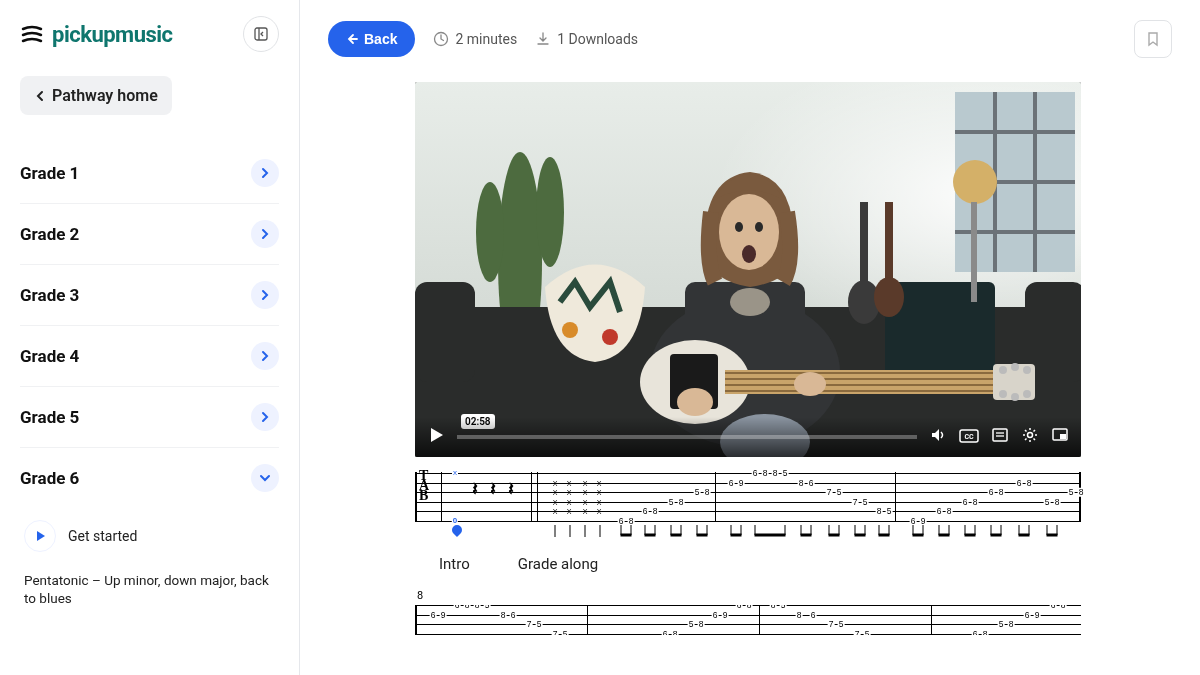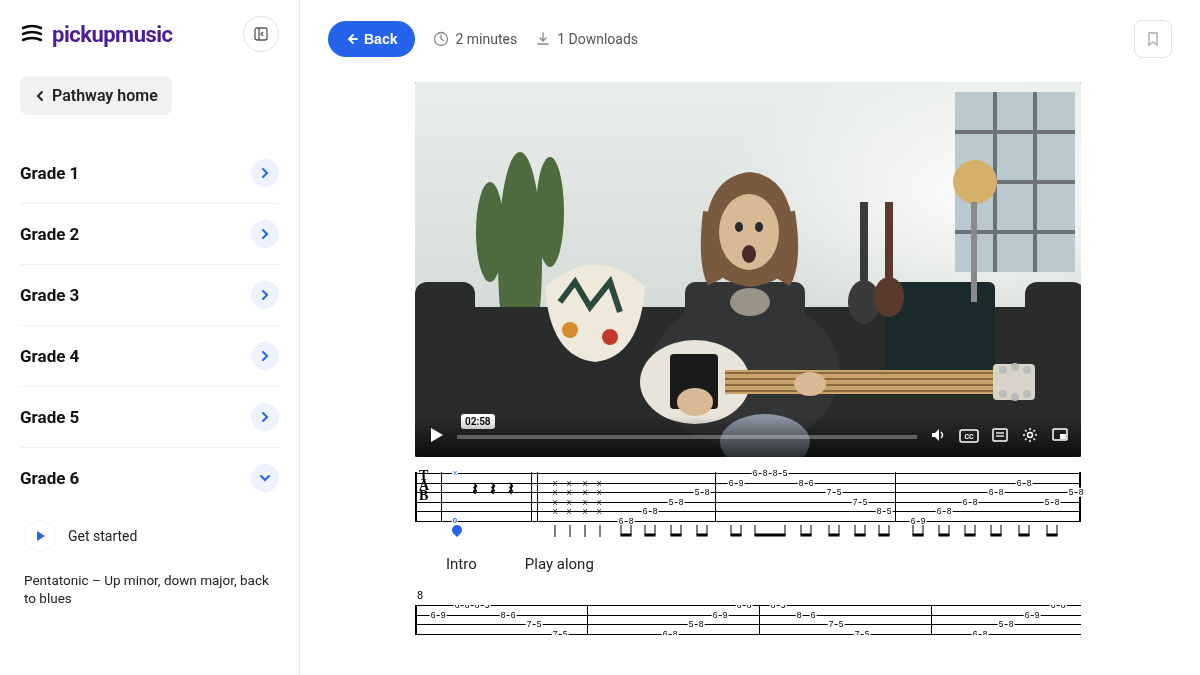--- a/index.html
+++ b/index.html
@@ -3,21 +3,21 @@
 <meta charset="utf-8">
 <style>
 * { margin: 0; padding: 0; box-sizing: border-box; }
 body { font-family: -apple-system, BlinkMacSystemFont, "Segoe UI", Roboto, sans-serif; background: #fff; width: 1200px; height: 675px; overflow: hidden; position: relative; }
 
 .layout { display: flex; height: 100%; }
 
 
 .sidebar { width: 300px; border-right: 1px solid #e5e7eb; padding: 16px 20px; overflow-y: auto; flex-shrink: 0; }
 .sidebar-header { display: flex; align-items: center; justify-content: space-between; margin-bottom: 24px; }
-.logo { display: flex; align-items: flex-start; gap: 8px; font-size: 22px; font-weight: 700; color: #4c1d95; letter-spacing: -0.5px; }
+.logo { display: flex; align-items: flex-end; gap: 8px; font-size: 22px; font-weight: 700; color: #0f766e; letter-spacing: -0.5px; }
 .logo-icon { width: 24px; height: 24px; }
 .collapse-btn { width: 36px; height: 36px; border: 1.5px solid #e1e3e6; border-radius: 50%; display: flex; align-items: center; justify-content: center; cursor: pointer; background: #fff; }
 
 .pathway-home { display: inline-flex; align-items: center; gap: 6px; background: #f0f1f3; padding: 10px 14px; border-radius: 8px; font-size: 16px; font-weight: 600; color: #222; cursor: pointer; margin-bottom: 28px; }
 
 .nav-item { display: flex; justify-content: space-between; align-items: center; padding: 16px 0; cursor: pointer; border-bottom: 1px solid #f0f1f3; }
 .nav-item:first-of-type { border-top: 1px solid #f0f1f3; }
 .nav-label { font-size: 17px; font-weight: 700; color: #111; }
 .nav-chevron { width: 28px; height: 28px; background: #eef2ff; border-radius: 50%; display: flex; align-items: center; justify-content: center; color: #2563eb; }
 .nav-chevron.open { color: #2563eb; }
@@ -64,21 +64,21 @@
 
 .note-layer { position: absolute; inset: 0; font-size: 8.5px; font-family: sans-serif; }
 .note { position: absolute; background: #fff; padding: 0 1px; line-height: 1; transform: translate(-50%, -50%); }
 .mute { position: absolute; transform: translate(-50%,-50%); font-size:7px; }
 .rest { position: absolute; font-size: 18px; font-weight: 700; transform: translateX(-50%); }
 .open-blue { color: #2563eb; font-size: 8px; }
 .blob { position:absolute; width:10px; height:10px; background:#2563eb; border-radius: 50% 50% 50% 0; transform: translate(-50%,0) rotate(-45deg); }
 
 .beams { position: absolute; left:0; right:0; top: 52px; height: 20px; font-size: 10px; }
 
-.tab-captions { display: flex; gap: 48px; margin-top: 34px; margin-left: 31px; font-size: 15px; color: #222; align-items: center; }
+.tab-captions { display: flex; gap: 48px; margin-top: 34px; margin-left: 24px; font-size: 15px; color: #222; align-items: center; }
 
 .tab-row-2 { margin-top: 32px; }
 .measure-num { position: absolute; top: -16px; left: 2px; font-size: 11px; }
 
 </style>
 </head>
 <body>
 
 <div class="layout">
 
@@ -451,21 +451,21 @@
                 <rect x="604" y="9" width="10" height="2" fill="#000"></rect>
               <line x1="632" y1="0" x2="632" y2="10"></line>
                 <line x1="642" y1="0" x2="642" y2="10"></line>
                 <rect x="632" y="9" width="10" height="2" fill="#000"></rect>
             </g>
           </svg>
         </div>
 
         <div class="tab-captions">
           <span>Intro</span>
-          <span>Play along</span>
+          <span>Grade along</span>
         </div>
 
         <div class="tab-row tab-row-2">
           <span class="measure-num">8</span>
           <div class="staff" style="height:30px; overflow:hidden">
             <div class="staff-line" style="top:0"></div>
             <div class="staff-line" style="top:9.6px"></div>
             <div class="staff-line" style="top:19.2px"></div>
             <div class="staff-line" style="top:28.8px"></div>
             <div class="barline thick" style="left:0"></div>

